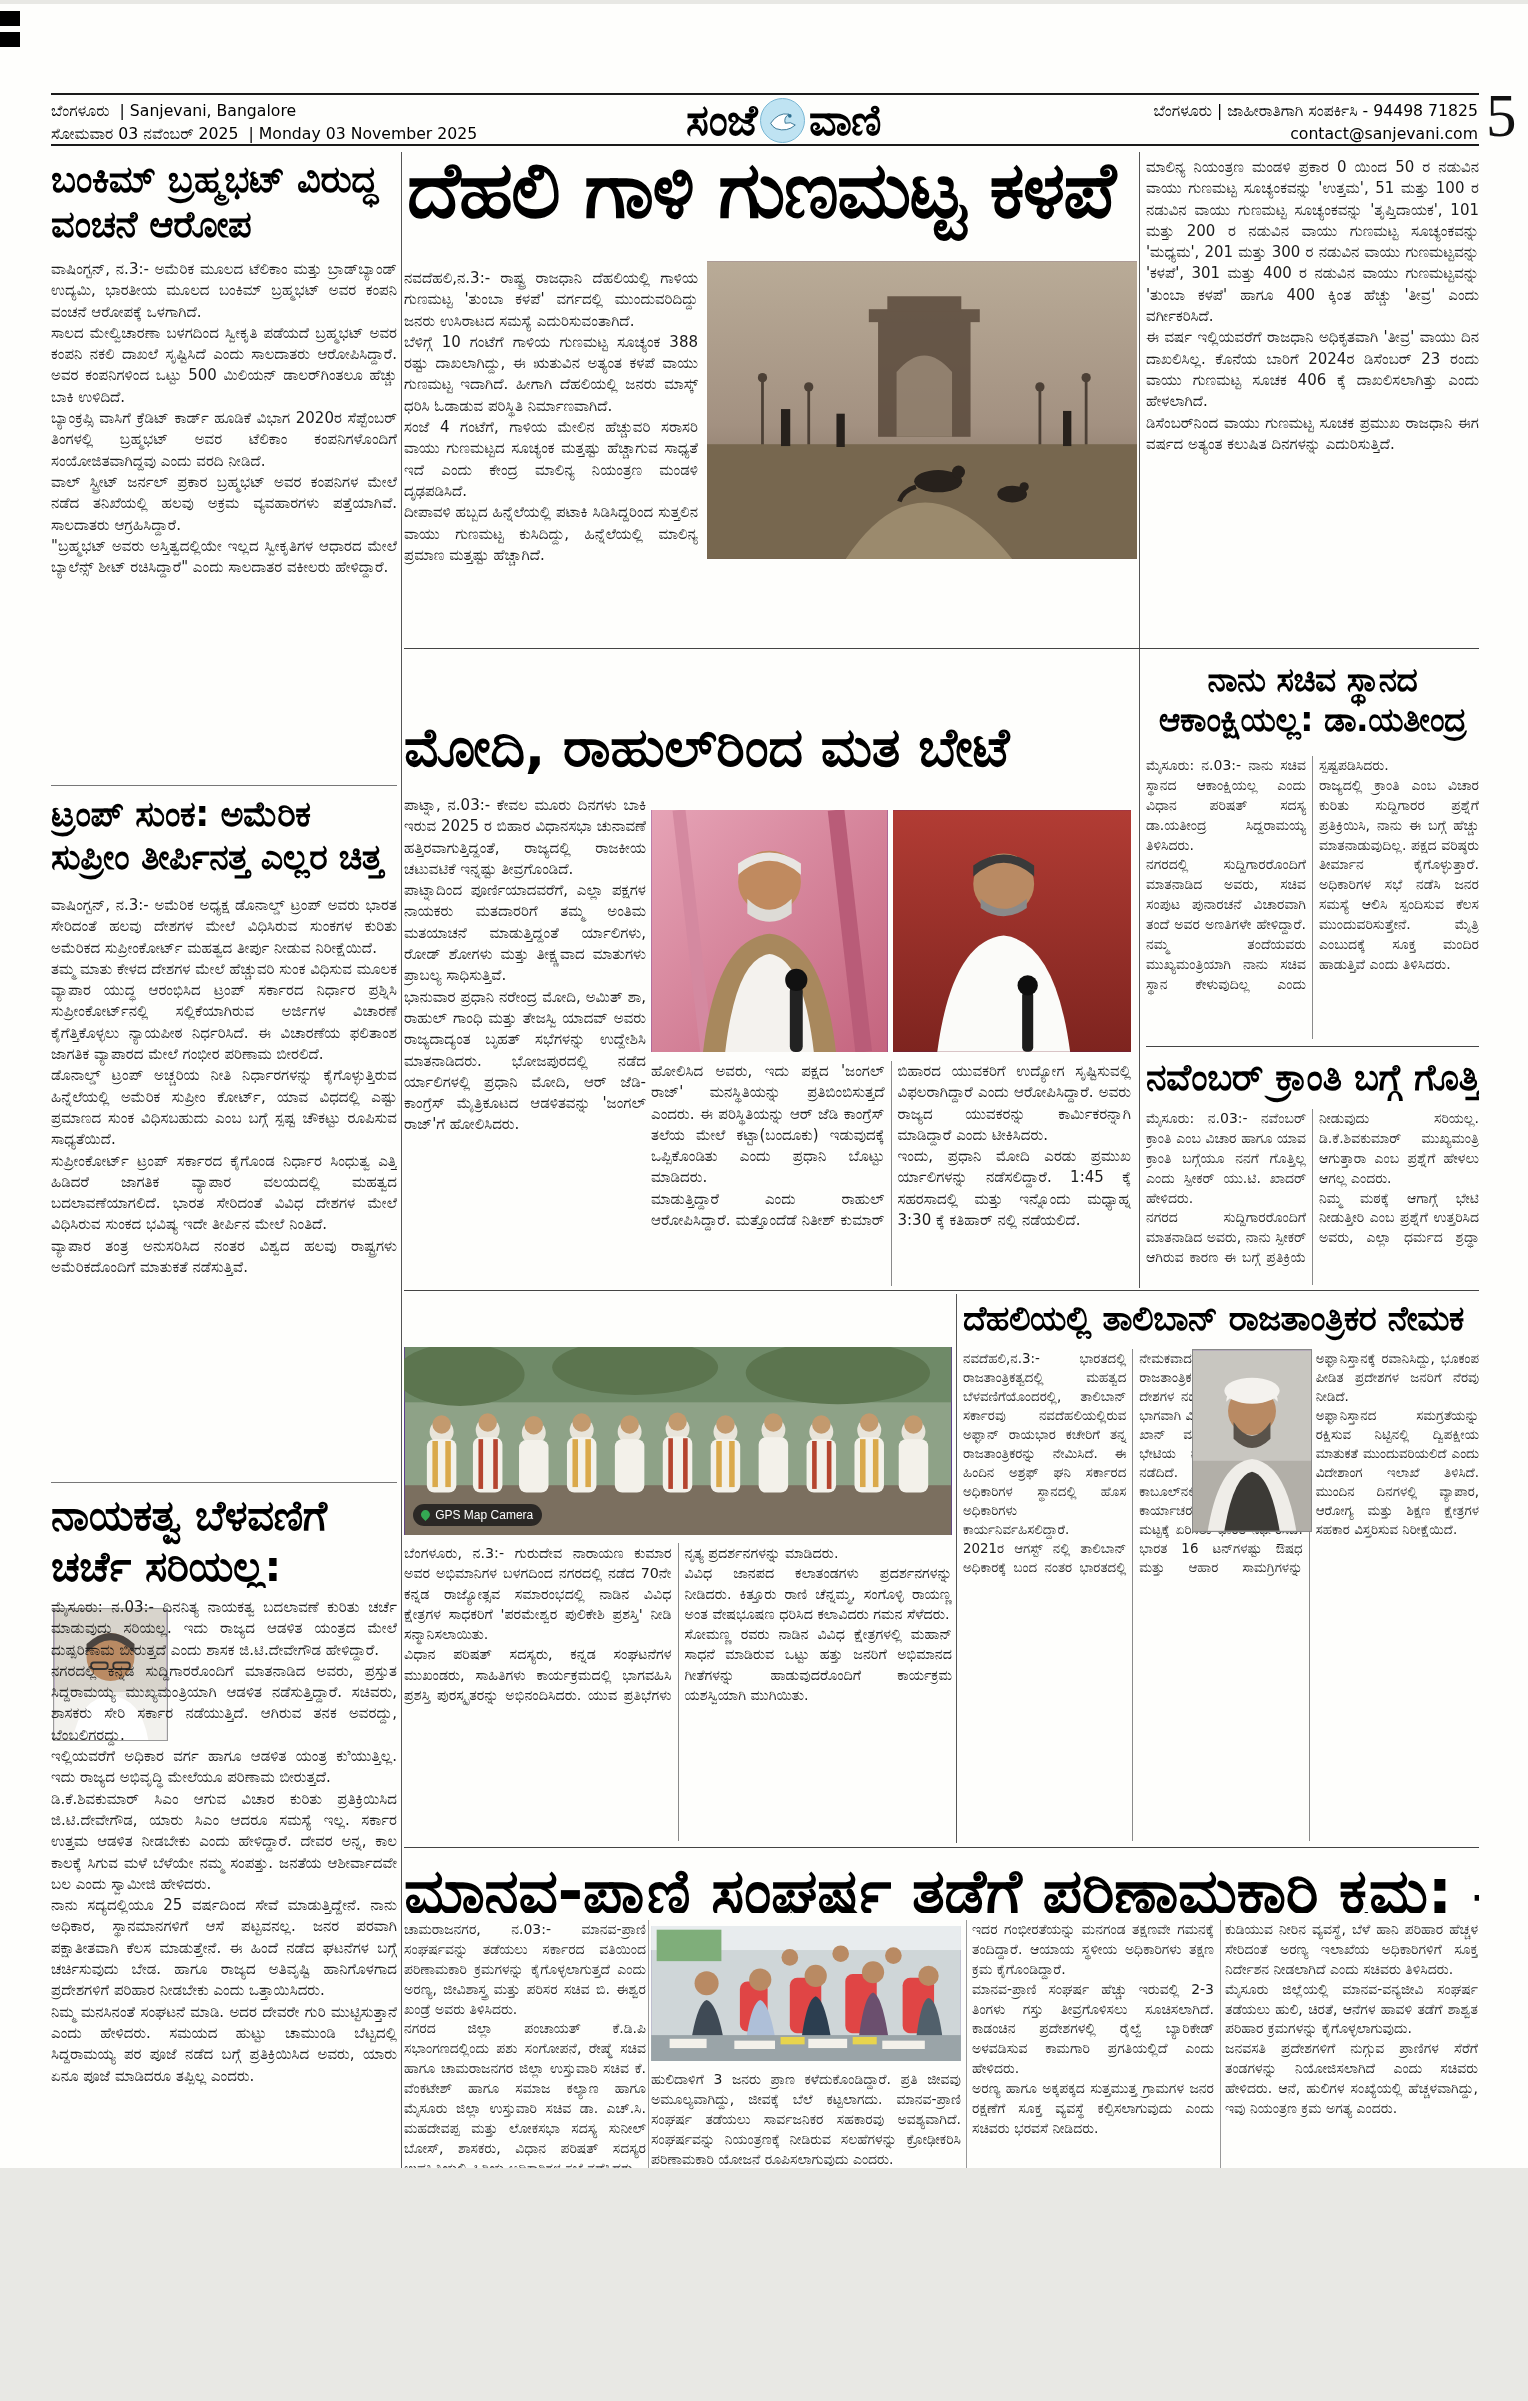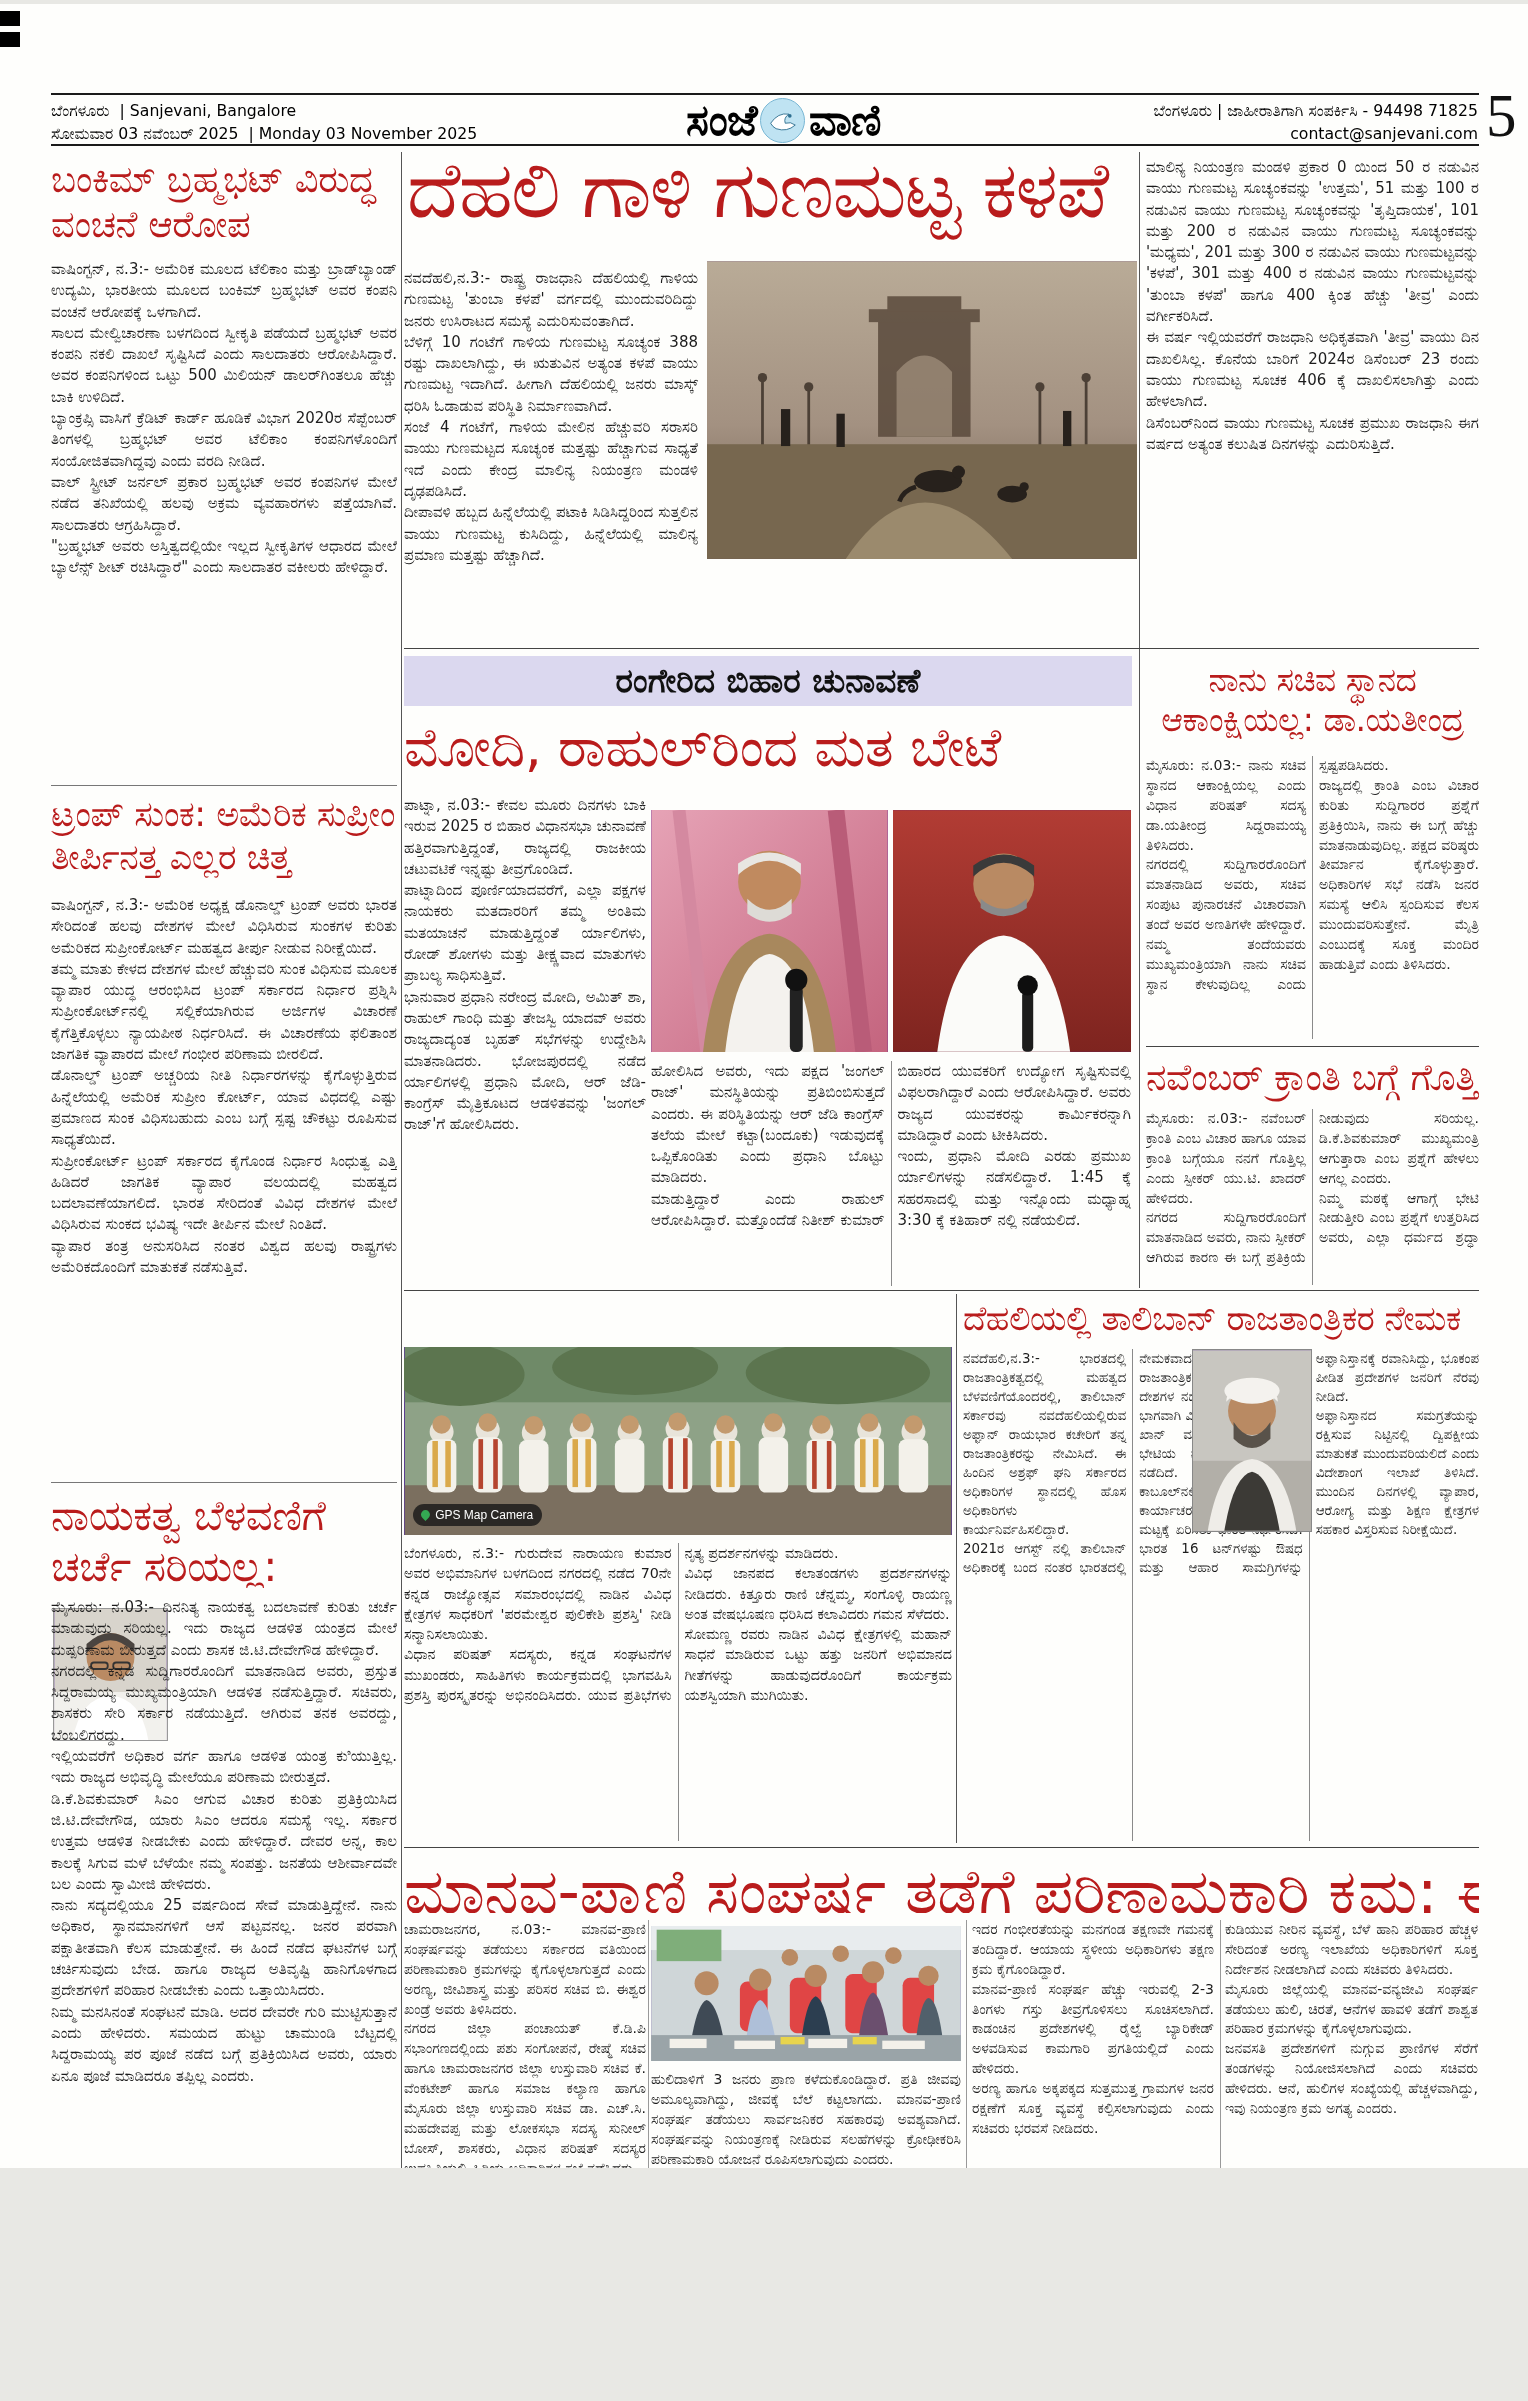--- a/index.html
+++ b/index.html
@@ -2,21 +2,21 @@
 <html style="font-size:15px"><head>
 <meta charset="utf-8">
 <style>
   html,body{margin:0;padding:0;background:#e8e8e4;}
   #page{position:relative;width:1528px;height:2164px;background:#fefefc;margin:4px auto;
         font-family:"Liberation Sans",sans-serif;color:#111;overflow:hidden;}
   .abs{position:absolute;}
   .rule-h{position:absolute;background:#1a1a1a;height:1.8px;}
   .rule-v{position:absolute;background:#555;width:0.9px;}
   .kn{font-family:"DejaVu Sans","Liberation Sans",sans-serif;}
-  .hl{font-weight:400;color:#b91c1c;line-height:1.22;letter-spacing:-0.5px;overflow:hidden;}
+  .hl{font-weight:700;color:#000000;line-height:1.22;letter-spacing:-0.5px;overflow:hidden;}
   .body-txt{font-size:15px;line-height:1.42;text-align:justify;white-space:pre-line;
             overflow:hidden;color:#1c1c1c;}
   .caption{font-size:14px;line-height:1.4;text-align:justify;white-space:pre-line;overflow:hidden;color:#111;}
   .cols2{column-count:2;column-gap:13px;column-rule:0.9px solid #8a8a8a;}
   .cols3{column-count:3;column-gap:13px;column-rule:0.9px solid #8a8a8a;}
   .photo{position:absolute;overflow:hidden;background:#4c1d95;}
   .photo svg{display:block;}
   .gps-badge{position:absolute;left:9.2px;bottom:9.2px;background:rgba(20,20,20,.78);color:#fff;
              font-size:12px;padding:3.7px 9.2px 3.7px 22px;border-radius:11px;line-height:1.2;}
   .gps-badge:before{content:"";position:absolute;left:7.4px;top:5.5px;width:9.2px;height:9.2px;
@@ -156,21 +156,20 @@
     </svg>
   </div>
 
   <div class="abs body-txt kn" style="left:1146px;top:153px;width:333px;height:484px;">ಮಾಲಿನ್ಯ ನಿಯಂತ್ರಣ ಮಂಡಳಿ ಪ್ರಕಾರ 0 ಯಿಂದ 50 ರ ನಡುವಿನ ವಾಯು ಗುಣಮಟ್ಟ ಸೂಚ್ಯಂಕವನ್ನು 'ಉತ್ತಮ', 51 ಮತ್ತು 100 ರ ನಡುವಿನ ವಾಯು ಗುಣಮಟ್ಟ ಸೂಚ್ಯಂಕವನ್ನು 'ತೃಪ್ತಿದಾಯಕ', 101 ಮತ್ತು 200 ರ ನಡುವಿನ ವಾಯು ಗುಣಮಟ್ಟ ಸೂಚ್ಯಂಕವನ್ನು 'ಮಧ್ಯಮ', 201 ಮತ್ತು 300 ರ ನಡುವಿನ ವಾಯು ಗುಣಮಟ್ಟವನ್ನು 'ಕಳಪೆ', 301 ಮತ್ತು 400 ರ ನಡುವಿನ ವಾಯು ಗುಣಮಟ್ಟವನ್ನು 'ತುಂಬಾ ಕಳಪೆ' ಹಾಗೂ 400 ಕ್ಕಿಂತ ಹೆಚ್ಚು 'ತೀವ್ರ' ಎಂದು ವರ್ಗೀಕರಿಸಿದೆ.
 ಈ ವರ್ಷ ಇಲ್ಲಿಯವರೆಗೆ ರಾಜಧಾನಿ ಅಧಿಕೃತವಾಗಿ 'ತೀವ್ರ' ವಾಯು ದಿನ ದಾಖಲಿಸಿಲ್ಲ. ಕೊನೆಯ ಬಾರಿಗೆ 2024ರ ಡಿಸೆಂಬರ್ 23 ರಂದು ವಾಯು ಗುಣಮಟ್ಟ ಸೂಚಕ 406 ಕ್ಕೆ ದಾಖಲಿಸಲಾಗಿತ್ತು ಎಂದು ಹೇಳಲಾಗಿದೆ.
 ಡಿಸೆಂಬರ್‌ನಿಂದ ವಾಯು ಗುಣಮಟ್ಟ ಸೂಚಕ ಪ್ರಮುಖ ರಾಜಧಾನಿ ಈಗ ವರ್ಷದ ಅತ್ಯಂತ ಕಲುಷಿತ ದಿನಗಳನ್ನು ಎದುರಿಸುತ್ತಿದೆ.</div>
 
   <div class="rule-v" style="left:1139px;top:148px;height:1136px;"></div>
   <div class="rule-h" style="left:404px;top:644px;width:1075px;height:0.9px;background:#444;"></div>
 
-  <div class="abs kicker kn" style="left:404px;top:652px;width:728px;height:50px;line-height:50px;font-size:33px;">ರಂಗೇರಿದ ಬಿಹಾರ ಚುನಾವಣೆ</div>
 
   <div class="abs hl kn" style="left:404px;top:711px;width:728px;height:72px;font-size:54px;white-space:nowrap;">ಮೋದಿ, ರಾಹುಲ್‌ರಿಂದ ಮತ ಬೇಟೆ</div>
 
   <div class="abs body-txt kn" style="left:404px;top:791px;width:242px;height:492px;">ಪಾಟ್ನಾ, ನ.03:- ಕೇವಲ ಮೂರು ದಿನಗಳು ಬಾಕಿ ಇರುವ 2025 ರ ಬಿಹಾರ ವಿಧಾನಸಭಾ ಚುನಾವಣೆ ಹತ್ತಿರವಾಗುತ್ತಿದ್ದಂತೆ, ರಾಜ್ಯದಲ್ಲಿ ರಾಜಕೀಯ ಚಟುವಟಿಕೆ ಇನ್ನಷ್ಟು ತೀವ್ರಗೊಂಡಿದೆ.
 ಪಾಟ್ನಾದಿಂದ ಪೂರ್ಣಿಯಾದವರೆಗೆ, ಎಲ್ಲಾ ಪಕ್ಷಗಳ ನಾಯಕರು ಮತದಾರರಿಗೆ ತಮ್ಮ ಅಂತಿಮ ಮತಯಾಚನೆ ಮಾಡುತ್ತಿದ್ದಂತೆ ರ್ಯಾಲಿಗಳು, ರೋಡ್ ಶೋಗಳು ಮತ್ತು ತೀಕ್ಷ್ಣವಾದ ಮಾತುಗಳು ಪ್ರಾಬಲ್ಯ ಸಾಧಿಸುತ್ತಿವೆ.
 ಭಾನುವಾರ ಪ್ರಧಾನಿ ನರೇಂದ್ರ ಮೋದಿ, ಅಮಿತ್ ಶಾ, ರಾಹುಲ್ ಗಾಂಧಿ ಮತ್ತು ತೇಜಸ್ವಿ ಯಾದವ್ ಅವರು ರಾಜ್ಯದಾದ್ಯಂತ ಬೃಹತ್ ಸಭೆಗಳನ್ನು ಉದ್ದೇಶಿಸಿ ಮಾತನಾಡಿದರು. ಭೋಜಪುರದಲ್ಲಿ ನಡೆದ ರ್ಯಾಲಿಗಳಲ್ಲಿ ಪ್ರಧಾನಿ ಮೋದಿ, ಆರ್ ಜೆಡಿ-ಕಾಂಗ್ರೆಸ್ ಮೈತ್ರಿಕೂಟದ ಆಡಳಿತವನ್ನು 'ಜಂಗಲ್ ರಾಜ್'ಗೆ ಹೋಲಿಸಿದರು.</div>
 
   <div class="photo" style="left:651px;top:806px;width:237px;height:242px;">
     <svg width="237" height="242" viewBox="0 0 256 262">
       <defs>

